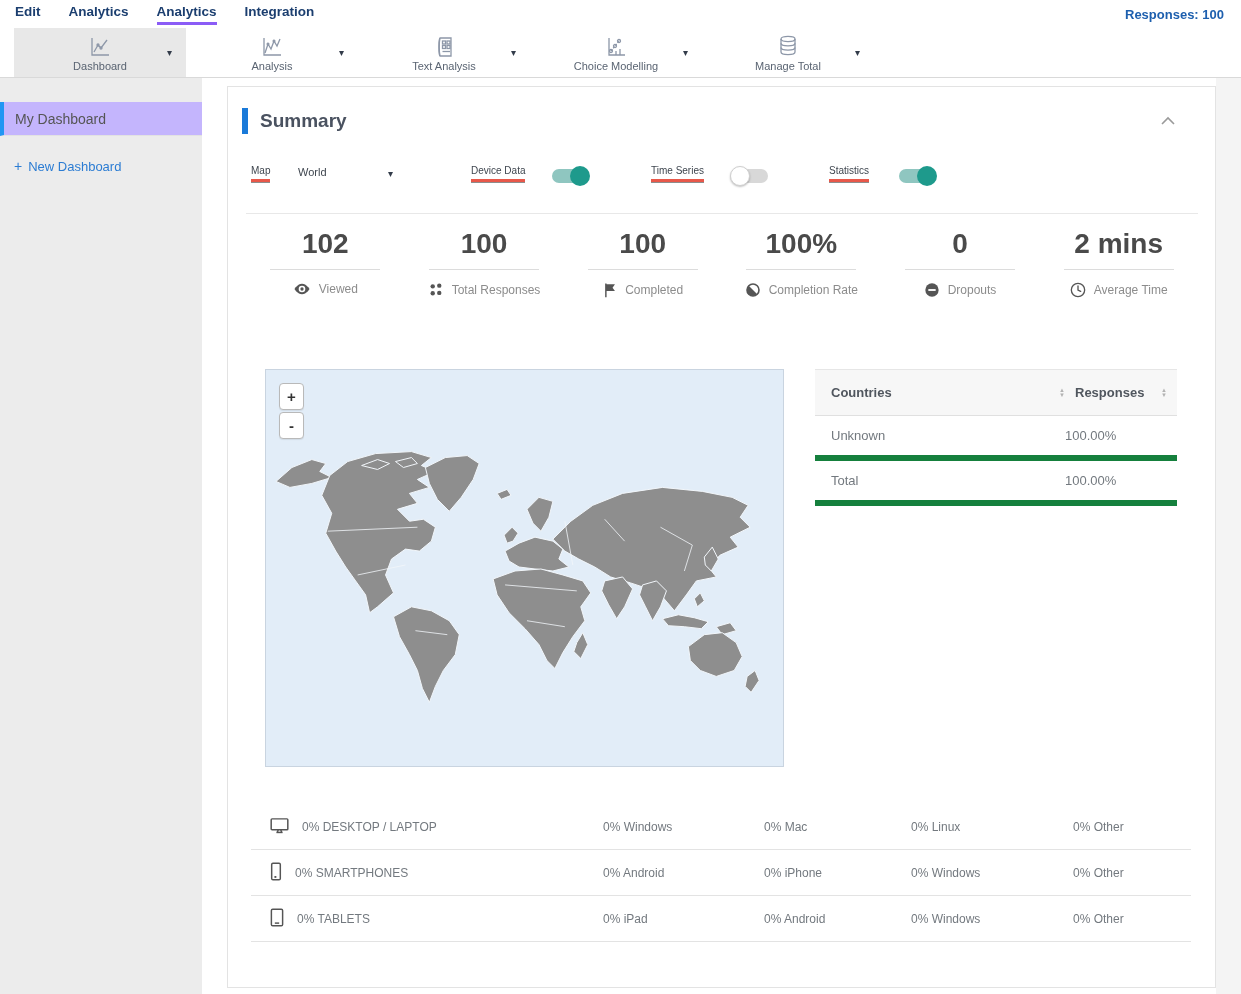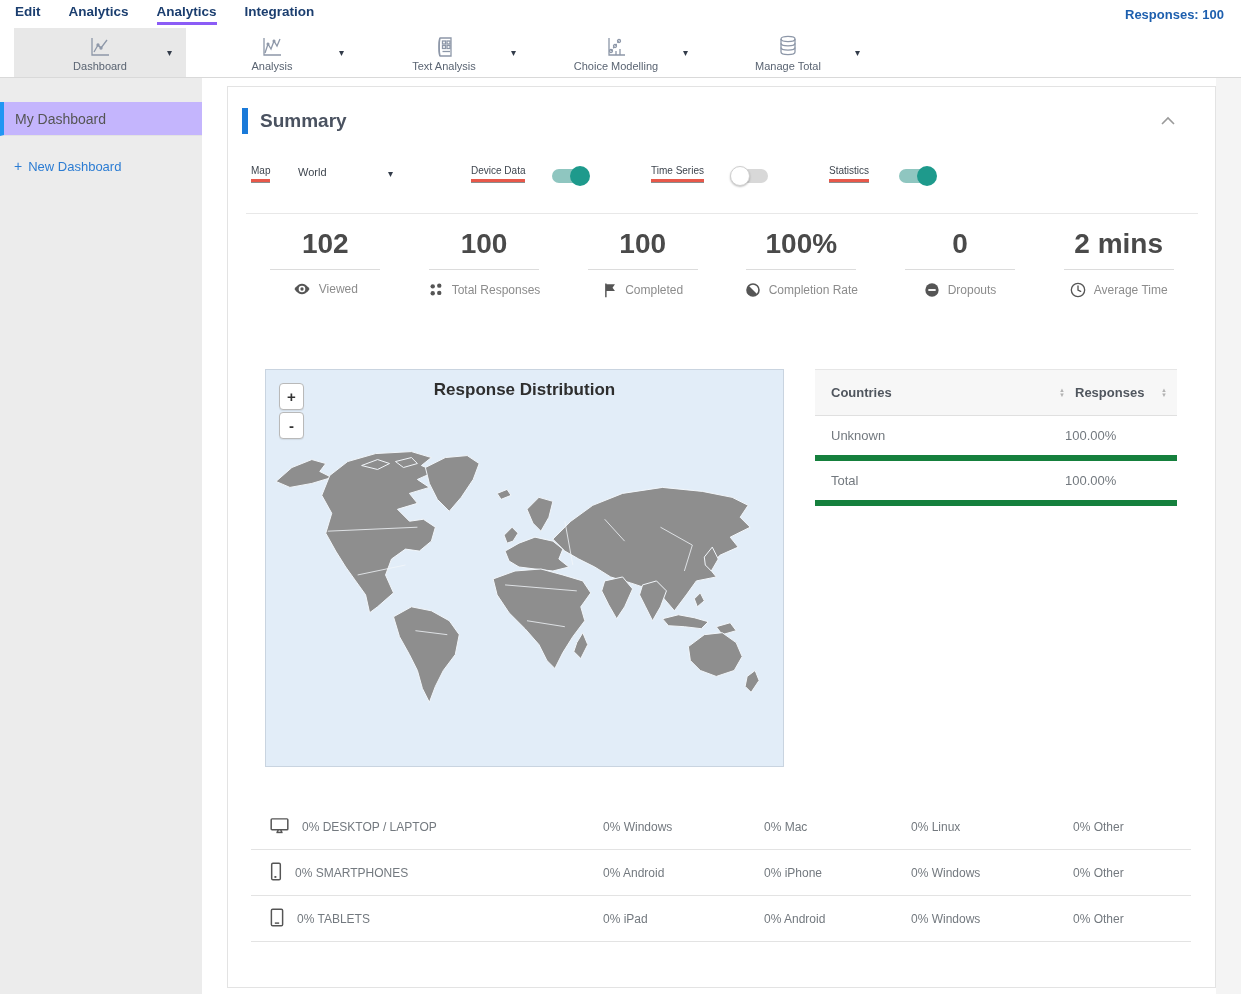--- a/index.html
+++ b/index.html
@@ -327,21 +327,20 @@
           <path d="M62,162 L152,158"></path>
           <path d="M92,206 L140,196"></path>
           <path d="M300,152 L308,196"></path>
           <path d="M396,158 L428,176 L420,202"></path>
           <path d="M240,216 L312,222"></path>
           <path d="M262,252 L300,258"></path>
           <path d="M150,262 L182,266"></path>
           <path d="M340,150 L360,172"></path>
         </g>
       </svg>
-      <div class="map-title">Response Distribution</div>
       <div class="zoom-ctrl">
         <div class="zoom-btn">+</div>
         <div class="zoom-btn">-</div>
       </div>
     </div>
 
     <div class="countries-table">
       <div class="ct-header">
         <span class="col-country">
           <span>Countries</span>

